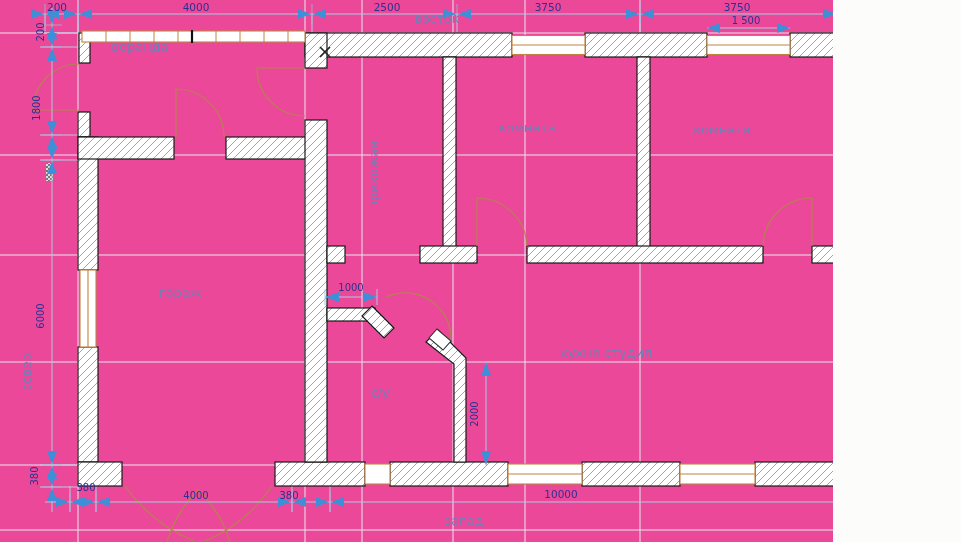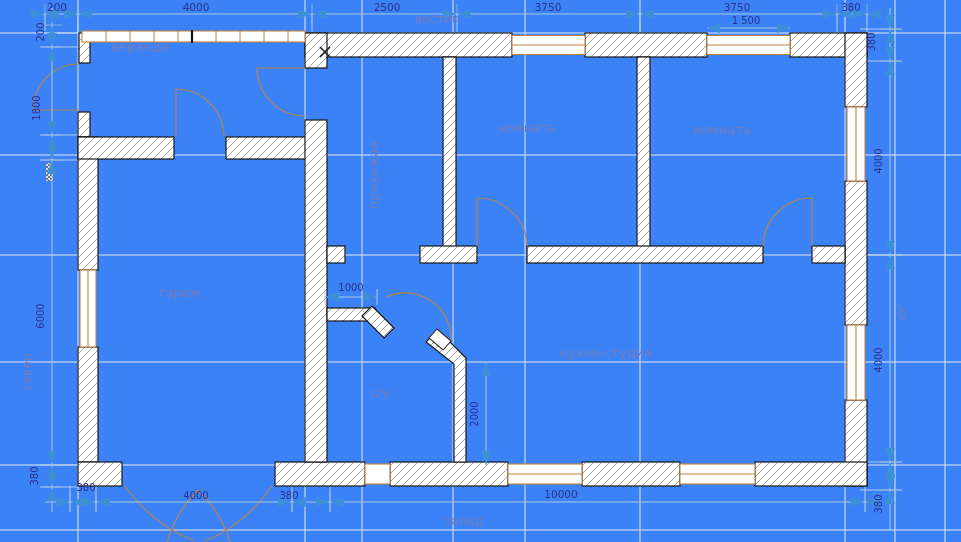--- a/index.html
+++ b/index.html
@@ -1,16 +1,16 @@
 <!DOCTYPE html>
 <html><head>
 <meta charset="utf-8">
 <style>
   html,body{margin:0;padding:0;background:#fcfcfa;}
-  .stage{position:relative;width:961px;height:542px;overflow:hidden;background:#3b82f6;}
+  .stage{position:relative;width:833px;height:542px;overflow:hidden;background:#ec4899;}
   svg{display:block;}
   .dim{font-family:"DejaVu Sans",sans-serif;font-size:10px;fill:#2c3190;}
   .dim2{font-family:"DejaVu Sans",sans-serif;font-size:10.5px;fill:#2c3190;}
   .lbl{font-family:"DejaVu Sans",sans-serif;font-size:13px;fill:#767cb6;}
   .cmp{font-family:"DejaVu Sans",sans-serif;font-size:12.5px;fill:#767cb6;}
   text{user-select:none;}
 </style>
 </head>
 <body>
 

